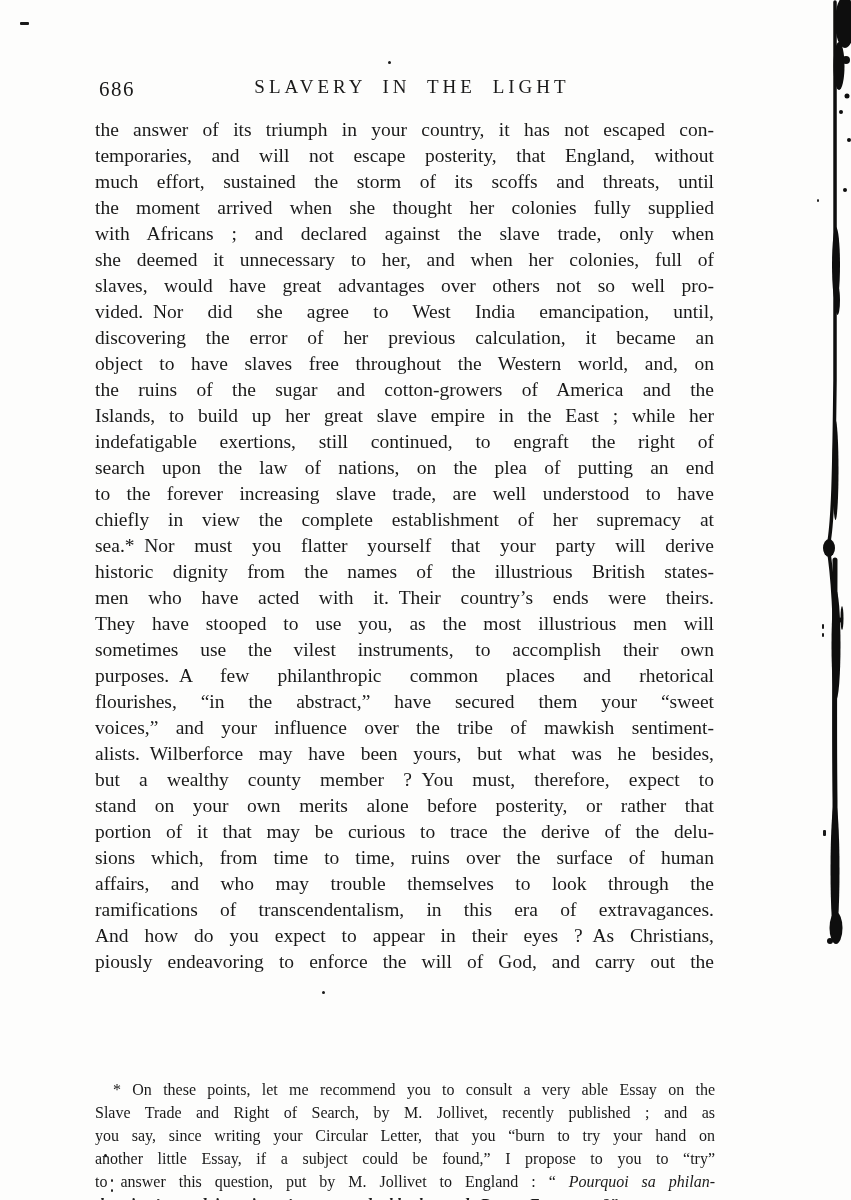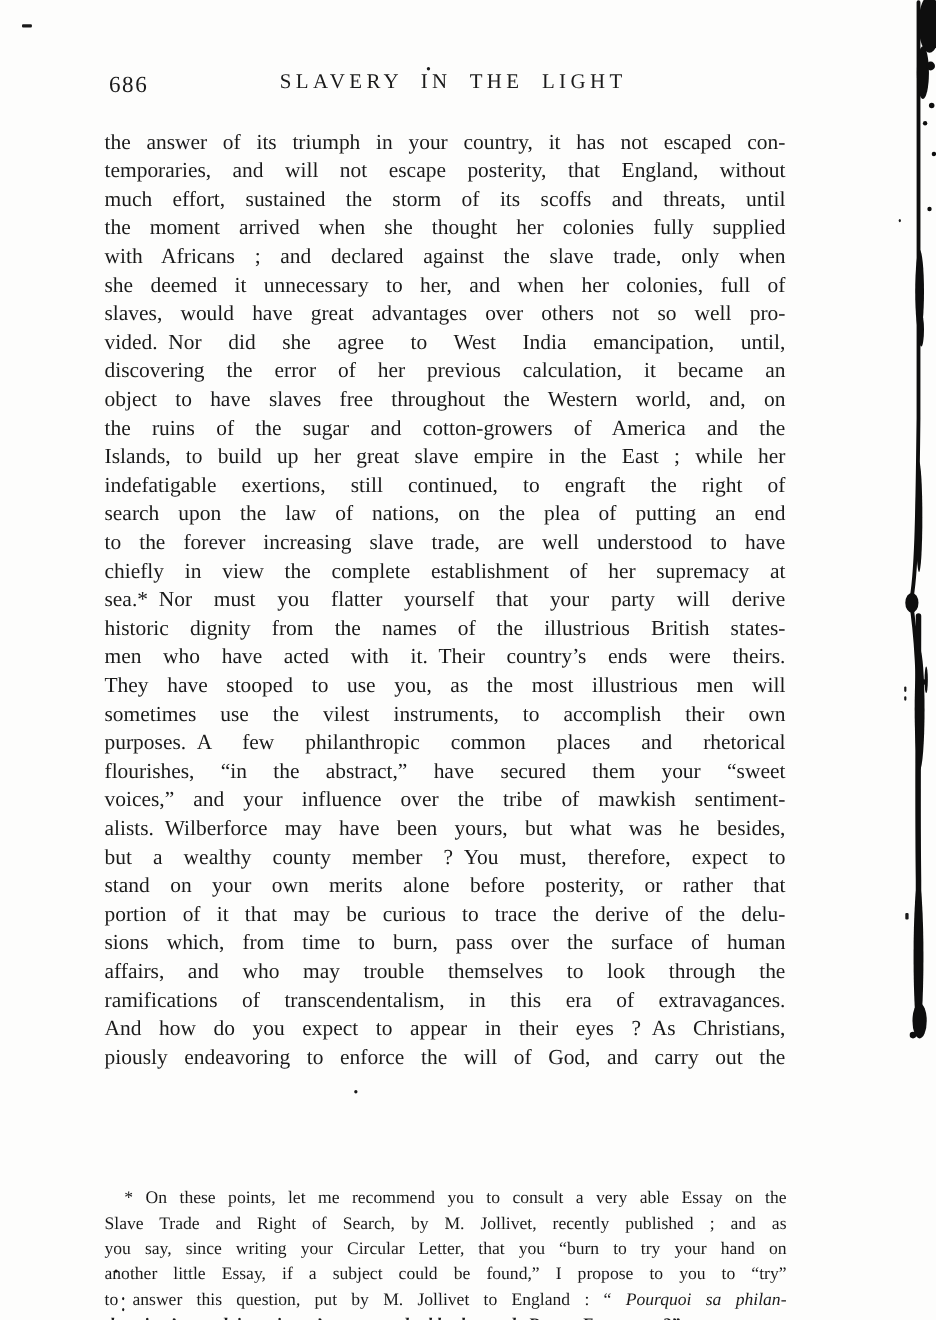--- a/index.html
+++ b/index.html
@@ -10,21 +10,21 @@
   html,body{margin:0;padding:0;background:#fff;}
   .page{
     position:relative;
     width:851px;height:1200px;
     background:var(--paper);
     overflow:hidden;
     font-family:"Liberation Serif","DejaVu Serif",serif;
     color:var(--ink);
   }
   
-  .header{position:absolute;top:64px;left:95px;width:620px;height:30px;}
+  .header{position:absolute;top:76px;left:95px;width:620px;height:30px;}
   .page-number{
     position:absolute;left:4px;top:1px;
     font-size:21px;letter-spacing:1.5px;
   }
   .running-title{
     text-align:center;
     font-size:19px;
     letter-spacing:4px;
     word-spacing:8px;
     padding-left:14px;
@@ -109,21 +109,21 @@
       <div class="line"><span>men who have acted with it. Their country’s ends were theirs.</span></div>
       <div class="line"><span>They have stooped to use you, as the most illustrious men will</span></div>
       <div class="line"><span>sometimes use the vilest instruments, to accomplish their own</span></div>
       <div class="line"><span>purposes. A few philanthropic common places and rhetorical</span></div>
       <div class="line"><span>flourishes, “in the abstract,” have secured them your “sweet</span></div>
       <div class="line"><span>voices,” and your influence over the tribe of mawkish sentiment-</span></div>
       <div class="line"><span>alists. Wilberforce may have been yours, but what was he besides,</span></div>
       <div class="line"><span>but a wealthy county member ? You must, therefore, expect to</span></div>
       <div class="line"><span>stand on your own merits alone before posterity, or rather that</span></div>
       <div class="line"><span>portion of it that may be curious to trace the derive of the delu-</span></div>
-      <div class="line"><span>sions which, from time to burn, pass over the surface of human</span></div>
+      <div class="line"><span>sions which, from time to time, ruins over the surface of human</span></div>
       <div class="line"><span>affairs, and who may trouble themselves to look through the</span></div>
       <div class="line"><span>ramifications of transcendentalism, in this era of extravagances.</span></div>
       <div class="line"><span>And how do you expect to appear in their eyes ? As Christians,</span></div>
       <div class="line"><span>piously endeavoring to enforce the will of God, and carry out the</span></div>
     </div>
 
   <div class="footnote">
       <div class="line"><span>* On these points, let me recommend you to consult a very able Essay on the</span></div>
       <div class="line"><span>Slave Trade and Right of Search, by M. Jollivet, recently published ; and as</span></div>
       <div class="line"><span>you say, since writing your Circular Letter, that you “burn to try your hand on</span></div>

